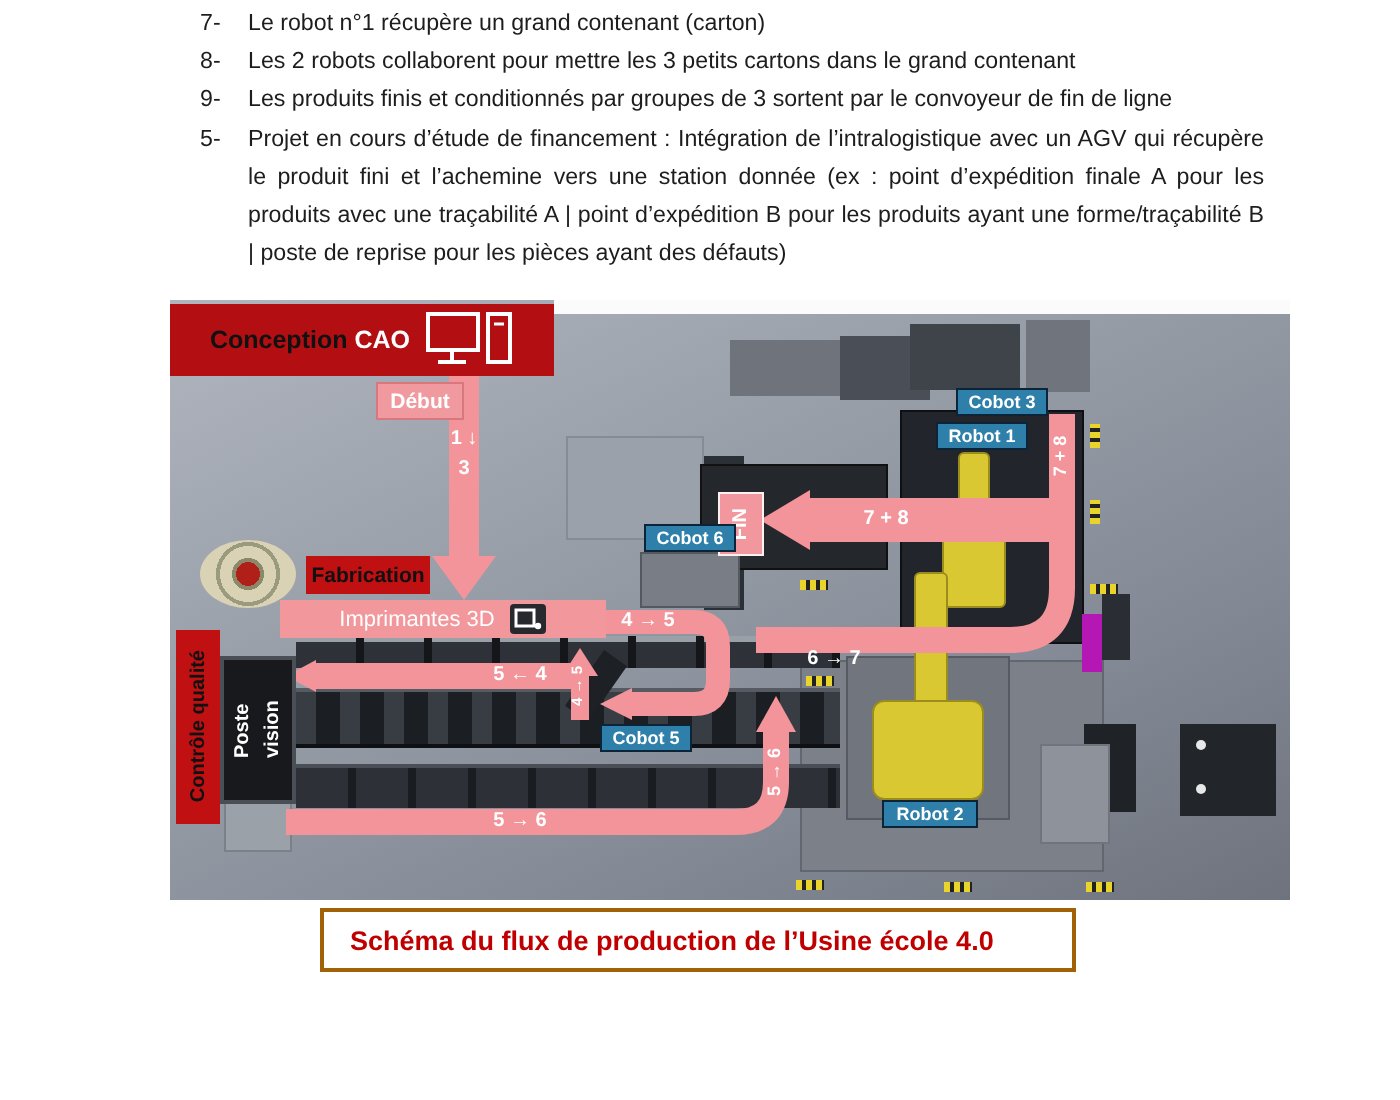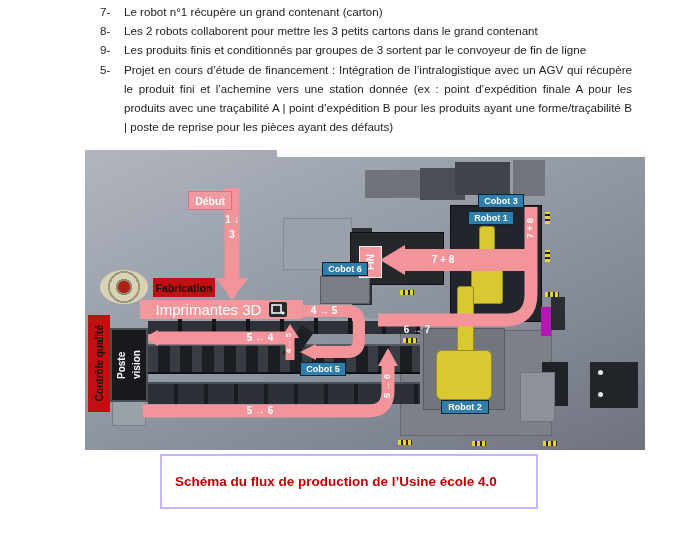--- a/index.html
+++ b/index.html
@@ -60,21 +60,21 @@
   .flow-svg{position:absolute;left:0;top:0;width:560px;height:300px;}
 
   
   .banner-conception{left:0;top:2px;width:192px;height:36px;display:flex;align-items:center;justify-content:center;gap:8px;
                      font-weight:bold;font-size:12.5px;}
   .b-black{color:#111;} .b-white{color:#fff;}
   .box-debut{left:103px;top:41px;width:42px;height:17px;background:#f09aa0;border:1px solid #d8777d;
              color:#fff;font-weight:bold;font-size:10.5px;display:flex;align-items:center;justify-content:center;}
   .banner-fabrication{left:68px;top:128px;width:62px;height:19px;color:#111;font-weight:bold;font-size:10.5px;
              display:flex;align-items:center;justify-content:center;}
-  .banner-imprimantes{left:55px;top:150px;width:163px;height:19px;background:#f2989d;color:#fff;font-size:15px;
+  .banner-imprimantes{left:55px;top:150px;width:163px;height:19px;background:#f2989d;color:#fff;font-size:11px;
              display:flex;align-items:center;justify-content:center;gap:8px;}
   .banner-controle{left:3px;top:165px;width:22px;height:97px;color:#111;font-weight:bold;font-size:10px;
              display:flex;align-items:center;justify-content:center;}
   .box-postevision{left:25px;top:178px;width:34px;height:70px;background:#17191d;border:2px solid #4a4e55;
              color:#fff;font-weight:bold;font-size:10px;line-height:15px;display:flex;align-items:center;justify-content:center;}
   .banner-conditionnement{left:320px;top:35px;width:146px;height:18px;color:#111;font-weight:bold;font-size:11px;
              display:flex;align-items:center;justify-content:center;}
   .redband{background:#c01012;}
   .vtext{writing-mode:vertical-rl;transform:rotate(180deg);text-align:center;}
   .box-fin{left:274px;top:96px;width:21px;height:30px;background:#f2979d;border:1px solid rgba(255,255,255,.85);
@@ -93,22 +93,22 @@
   .l45h{left:216px;top:155px;width:46px;}
   .l45v{left:187px;top:187px;width:36px;height:12px;font-size:7.5px;transform:rotate(-90deg);}
   .l54{left:145px;top:182px;width:60px;}
   .l56h{left:145px;top:255px;width:60px;}
   .l56v{left:278px;top:230px;width:50px;height:12px;font-size:9px;transform:rotate(-90deg);}
   .l67{left:302px;top:174px;width:60px;}
   .l78v{left:421px;top:72px;width:50px;height:12px;font-size:9px;transform:rotate(-90deg);}
   .l78h{left:328px;top:104px;width:60px;}
 
   
-  .caption-box{position:absolute;left:160px;top:454px;width:378px;height:55px;background:#fff;
-               border:2px solid #c4b5fd;box-sizing:border-box;display:flex;align-items:center;}
+  .caption-box{position:absolute;left:160px;top:454px;width:378px;height:32px;background:#fff;
+               border:2px solid #a16207;box-sizing:border-box;display:flex;align-items:center;}
   .caption-box span{color:#c00000;font-weight:bold;font-size:13.5px;padding-left:13px;}
 </style>
 </head>
 <body>
 
 <div class="doclist">
   <div class="doc-item">
     <span class="num">7-</span>
     <span class="txt">Le robot n°1 récupère un grand contenant (carton)</span>
   </div>
@@ -179,20 +179,31 @@
     <g fill="#f2949a">
       <polygon points="131,128 163,128 147,150"></polygon>
       <polygon points="231,194 231,210 215,202"></polygon>
       <polygon points="196,188 214,188 205,174"></polygon>
       <polygon points="73,180 73,196 58,188"></polygon>
       <polygon points="293,216 313,216 303,198"></polygon>
       <polygon points="320,95 320,125 295,110"></polygon>
     </g>
   </svg>
 
+  <div class="abs banner-conception redband" style="background:#b30f12;">
+    <span><span class="b-black">Conception</span>
+    <span class="b-white">CAO</span></span>
+    <svg width="44" height="28" viewBox="0 0 44 28">
+      <rect x="1" y="1" width="25" height="18" fill="none" stroke="#fff" stroke-width="2"></rect>
+      <line x1="13" y1="19" x2="13" y2="24" stroke="#fff" stroke-width="2"></line>
+      <line x1="6" y1="25" x2="20" y2="25" stroke="#fff" stroke-width="2"></line>
+      <rect x="31" y="1" width="11" height="24" fill="none" stroke="#fff" stroke-width="2"></rect>
+      <line x1="34" y1="6" x2="39" y2="6" stroke="#fff" stroke-width="1.5"></line>
+    </svg>
+  </div>
 
   <div class="abs box-debut">
     <span>Début</span>
   </div>
 
   <div class="abs banner-fabrication redband">
     <span>Fabrication</span>
   </div>
 
   <div class="abs banner-imprimantes">

